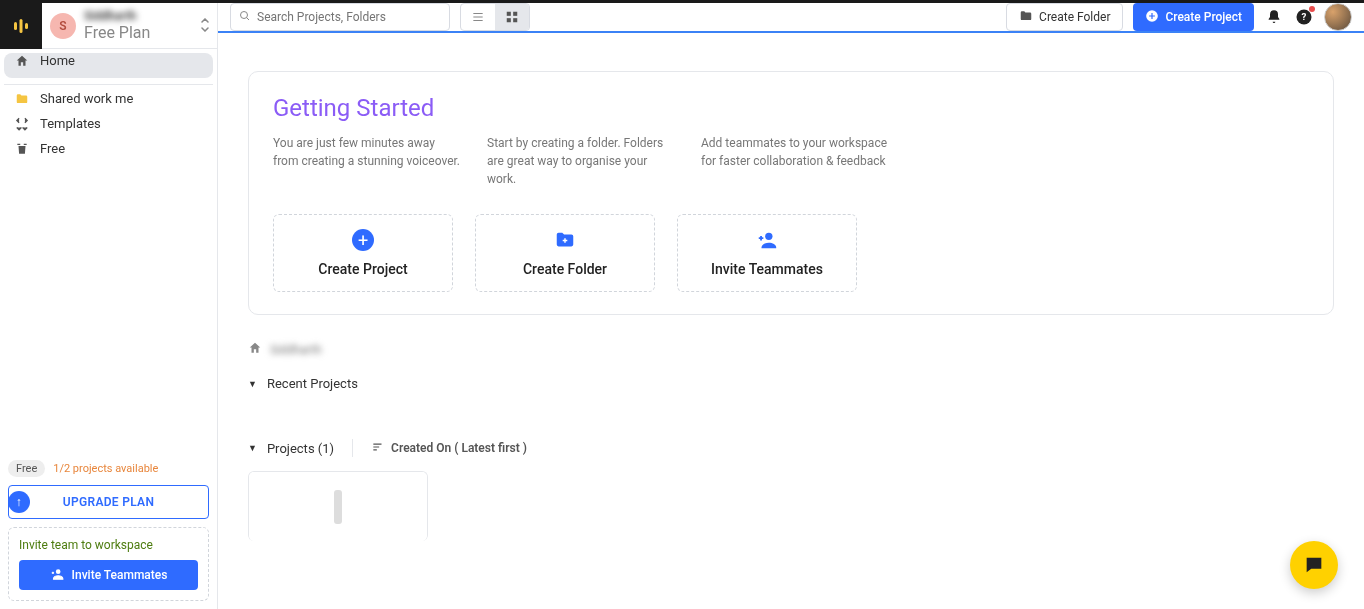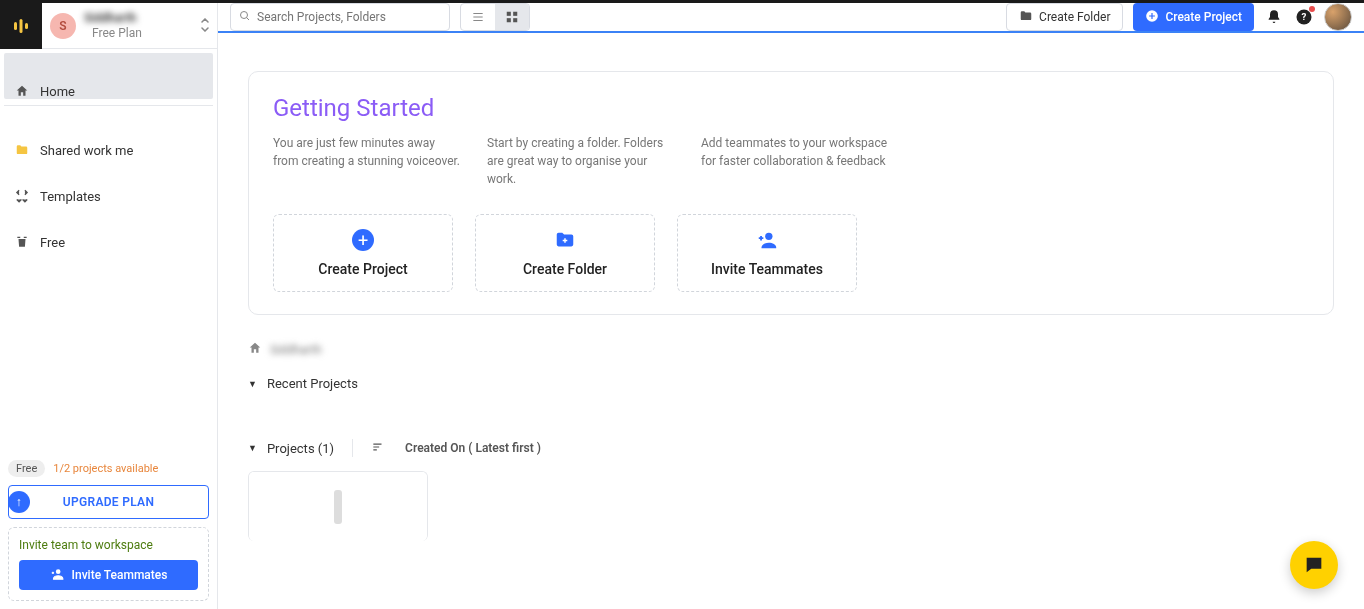--- a/index.html
+++ b/index.html
@@ -8,24 +8,24 @@
 
 
 .sidebar { position:absolute; top:3px; left:0; width:218px; height:606px; border-right:1px solid #e5e7eb; display:flex; flex-direction:column; background:#fff;}
 .logo-cell { width:42px; height:46px; background:#1a1a1a; display:flex; align-items:center; justify-content:center; }
 .logo-cell svg { width:16px; height:16px; }
 .ws-row { display:flex; height:46px; border-bottom:1px solid #e5e7eb;}
 .ws-info { flex:1; display:flex; align-items:center; padding:0 8px; gap:8px; position:relative;}
 .ws-avatar { width:26px; height:26px; border-radius:50%; background:#f6b7b0; color:#b34d3e; font-size:12px; font-weight:600; display:flex; align-items:center; justify-content:center;}
 .ws-text { display:flex; flex-direction:column; line-height:1.2;}
 .ws-name { font-size:12px; font-weight:600; color:#333; filter:blur(3px);}
-.ws-plan { font-size:12px; color:#888;margin-left:8px;}
+.ws-plan { font-size:16px; color:#888;}
 .ws-chevrons { position:absolute; right:8px; color:#888; font-size:10px;}
 .nav { padding:4px;}
-.nav-item { display:flex; align-items:flex-end; gap:10px; height:46px; padding:0 10px; border-radius:2px; font-size:13px; color:#333; cursor:pointer;}
+.nav-item { display:flex; align-items:flex-start; gap:10px; height:25px; padding:0 10px; border-radius:8px; font-size:13px; color:#333; cursor:pointer;}
 .nav-item.active { background:#e5e7eb;}
 .nav-sep { height:1px; background:#e5e7eb; margin:6px 0;}
 .nav-icon { width:16px; height:16px; display:flex; align-items:center; justify-content:center;}
 .sidebar-bottom { margin-top:auto; padding:8px; display:flex; flex-direction:column; gap:8px;}
 .plan-row { display:flex; align-items:center; gap:8px; font-size:11px;}
 .plan-badge { background:#eee; padding:2px 8px; border-radius:10px; color:#555;}
 .plan-count { color:#e8863c;}
 .upgrade-btn { border:1px solid #2f6bff; color:#2f6bff; background:#fff; height:34px; border-radius:4px; display:flex; align-items:center; justify-content:center; gap:8px; font-size:12px; font-weight:600; cursor:pointer; letter-spacing:.3px;}
 .upgrade-btn .circ { width:22px; height:22px; border-radius:50%; background:#2f6bff; color:#fff; display:flex; align-items:center; justify-content:center; margin-left:-6px; margin-right:auto; font-size:12px; position:absolute; left:6px;}
 .upgrade-wrap { position:relative;}
@@ -58,21 +58,21 @@
 .gs-action { width:180px; height:78px; border:1px dashed #d1d5db; border-radius:6px; display:flex; flex-direction:column; align-items:center; justify-content:center; gap:10px; cursor:pointer;}
 .gs-action .ic { color:#2f6bff; font-size:18px; width:22px; height:22px; display:flex; align-items:center; justify-content:center;}
 .gs-action .ic.circle { background:#2f6bff; color:#fff; border-radius:50%;}
 .gs-action-label { font-size:14px; color:#222; font-weight:500;}
 
 .crumb { display:flex; align-items:center; gap:8px; color:#777; font-size:12px; margin:26px 0 18px;}
 .crumb .blur { filter:blur(3px);}
 
 .section-head { display:flex; align-items:center; gap:10px; font-size:13px; color:#333; margin-bottom:14px;}
 .section-head .tri { font-size:9px;}
-.section-head .sort { color:#555; font-weight:600; font-size:12px; display:flex; align-items:center; gap:20px;}
+.section-head .sort { color:#555; font-weight:600; font-size:12px; display:flex; align-items:center; gap:6px;}
 .sep-vert { width:1px; height:18px; background:#e5e7eb; margin:0 8px;}
 
 .proj-card { width:180px; border:1px solid #e5e7eb; border-radius:6px; overflow:hidden; }
 .proj-thumb { height:98px; background:#fff; display:flex; align-items:center; justify-content:center;}
 .proj-bars { display:flex; gap:5px; align-items:center;}
 .proj-bars span { width:8px; background:#ddd; border-radius:3px;}
 .proj-foot { height:30px; border-top:1px solid #e5e7eb; display:flex; align-items:center; padding:0 10px; gap:8px; font-size:12px; color:#333;}
 .proj-foot .more { margin-left:auto; color:#666; cursor:pointer; font-size:14px;}
 .mini-logo { display:inline-flex; gap:1.5px; align-items:center;}
 .mini-logo span { width:3px; border-radius:1px;}

